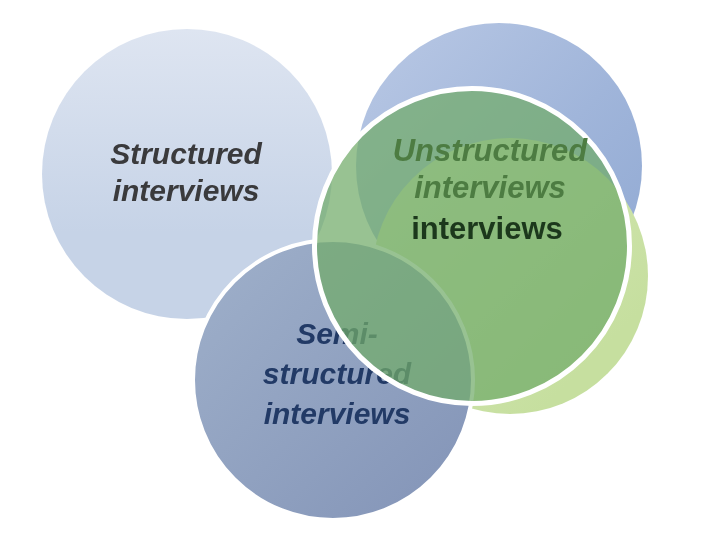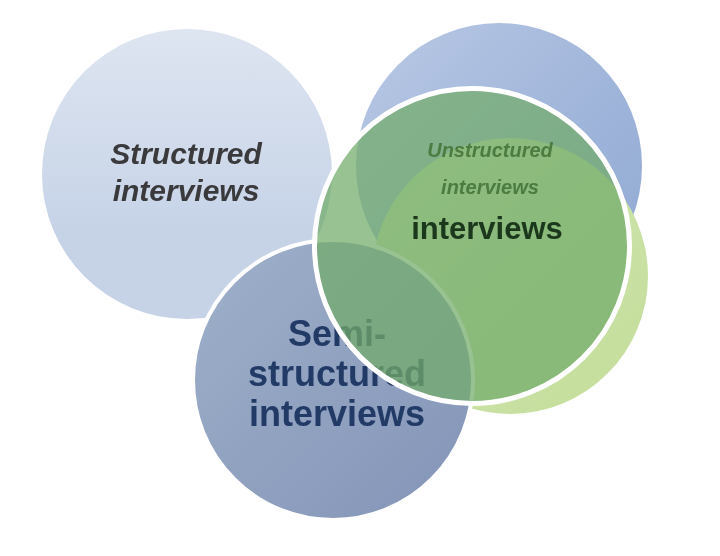--- a/index.html
+++ b/index.html
@@ -44,31 +44,31 @@
     position:absolute;text-align:center;white-space:nowrap;
     font-weight:bold;pointer-events:none;
   }
   .label-structured{
     left:36px;top:127px;width:300px;z-index:3;
     font-style:italic;font-size:30px;line-height:37px;
     color:var(--structured-text);
   }
   .label-unstructured{
     left:340px;top:124px;width:300px;z-index:8;
-    font-style:italic;font-size:20px;line-height:37px;
+    font-style:italic;font-size:31px;line-height:37px;
     color:var(--unstructured-text);
   }
   .label-indepth{
     left:337px;top:202px;width:300px;z-index:8;
     font-size:31px;line-height:38px;
     color:var(--indepth-text);
   }
   .label-semi{
     left:187px;top:306px;width:300px;z-index:6;
-    font-size:36px;line-height:40px;
+    font-style:italic;font-size:30px;line-height:40px;
     color:var(--semi-text);
   }
 </style>
 </head>
 <body>
 
 <div class="stage">
 
   <div class="circle circle-blue"></div>
 

